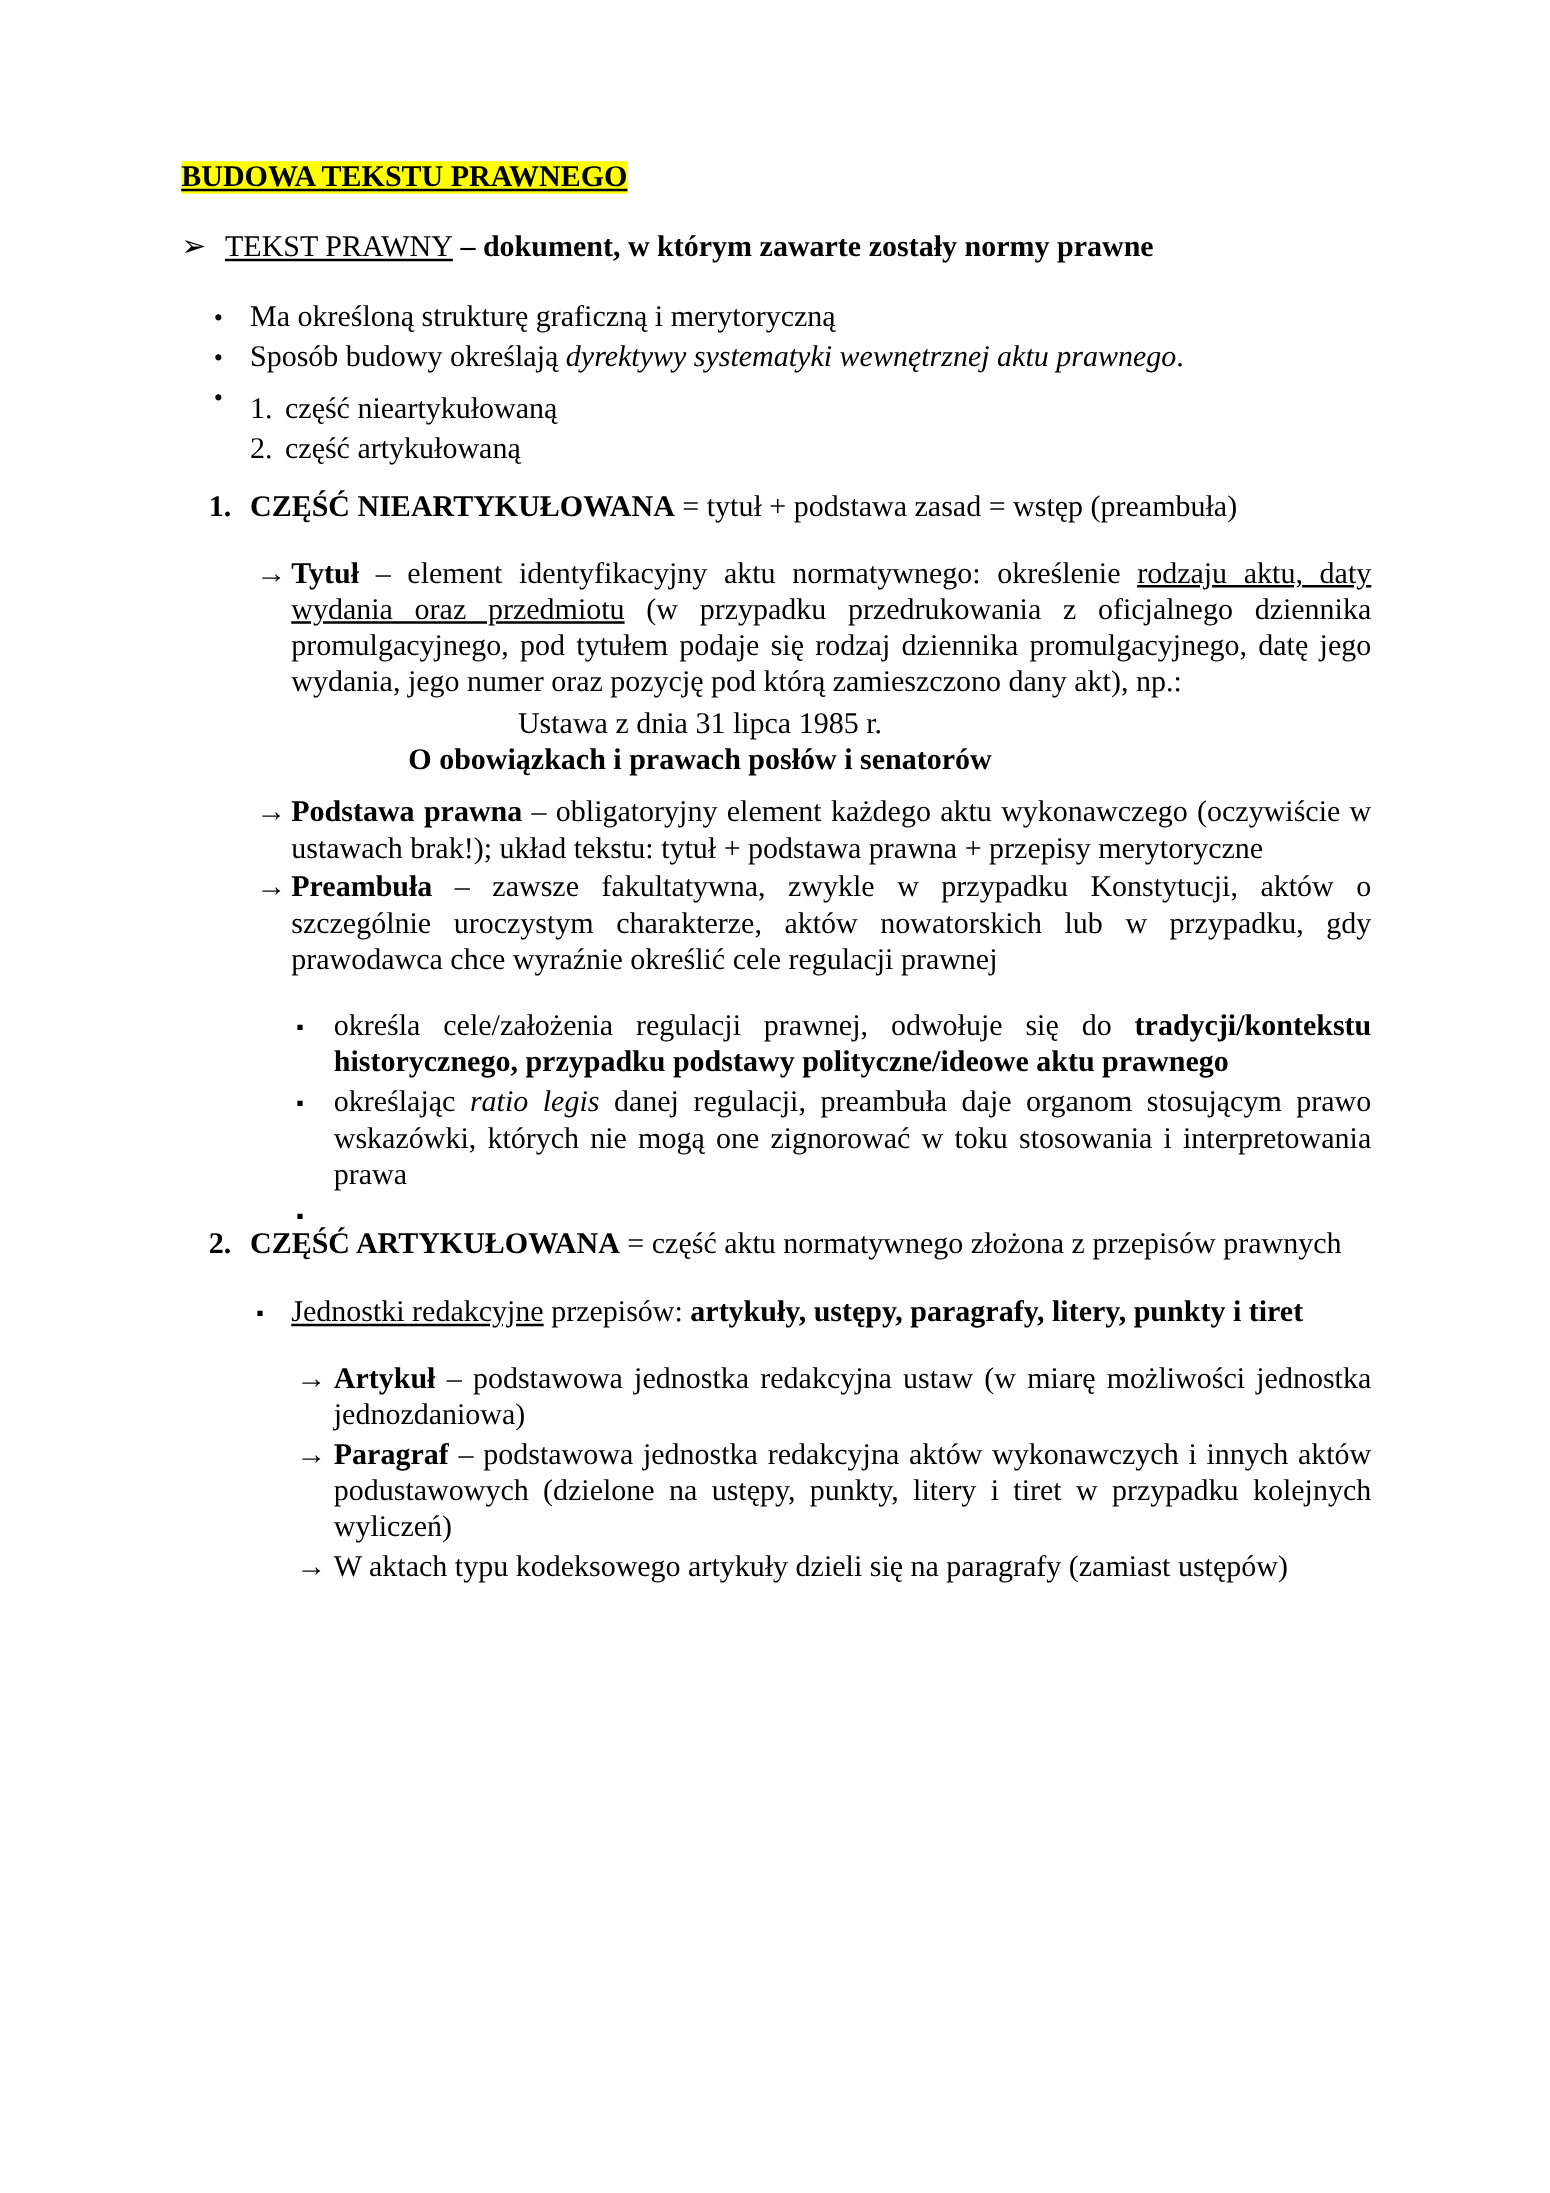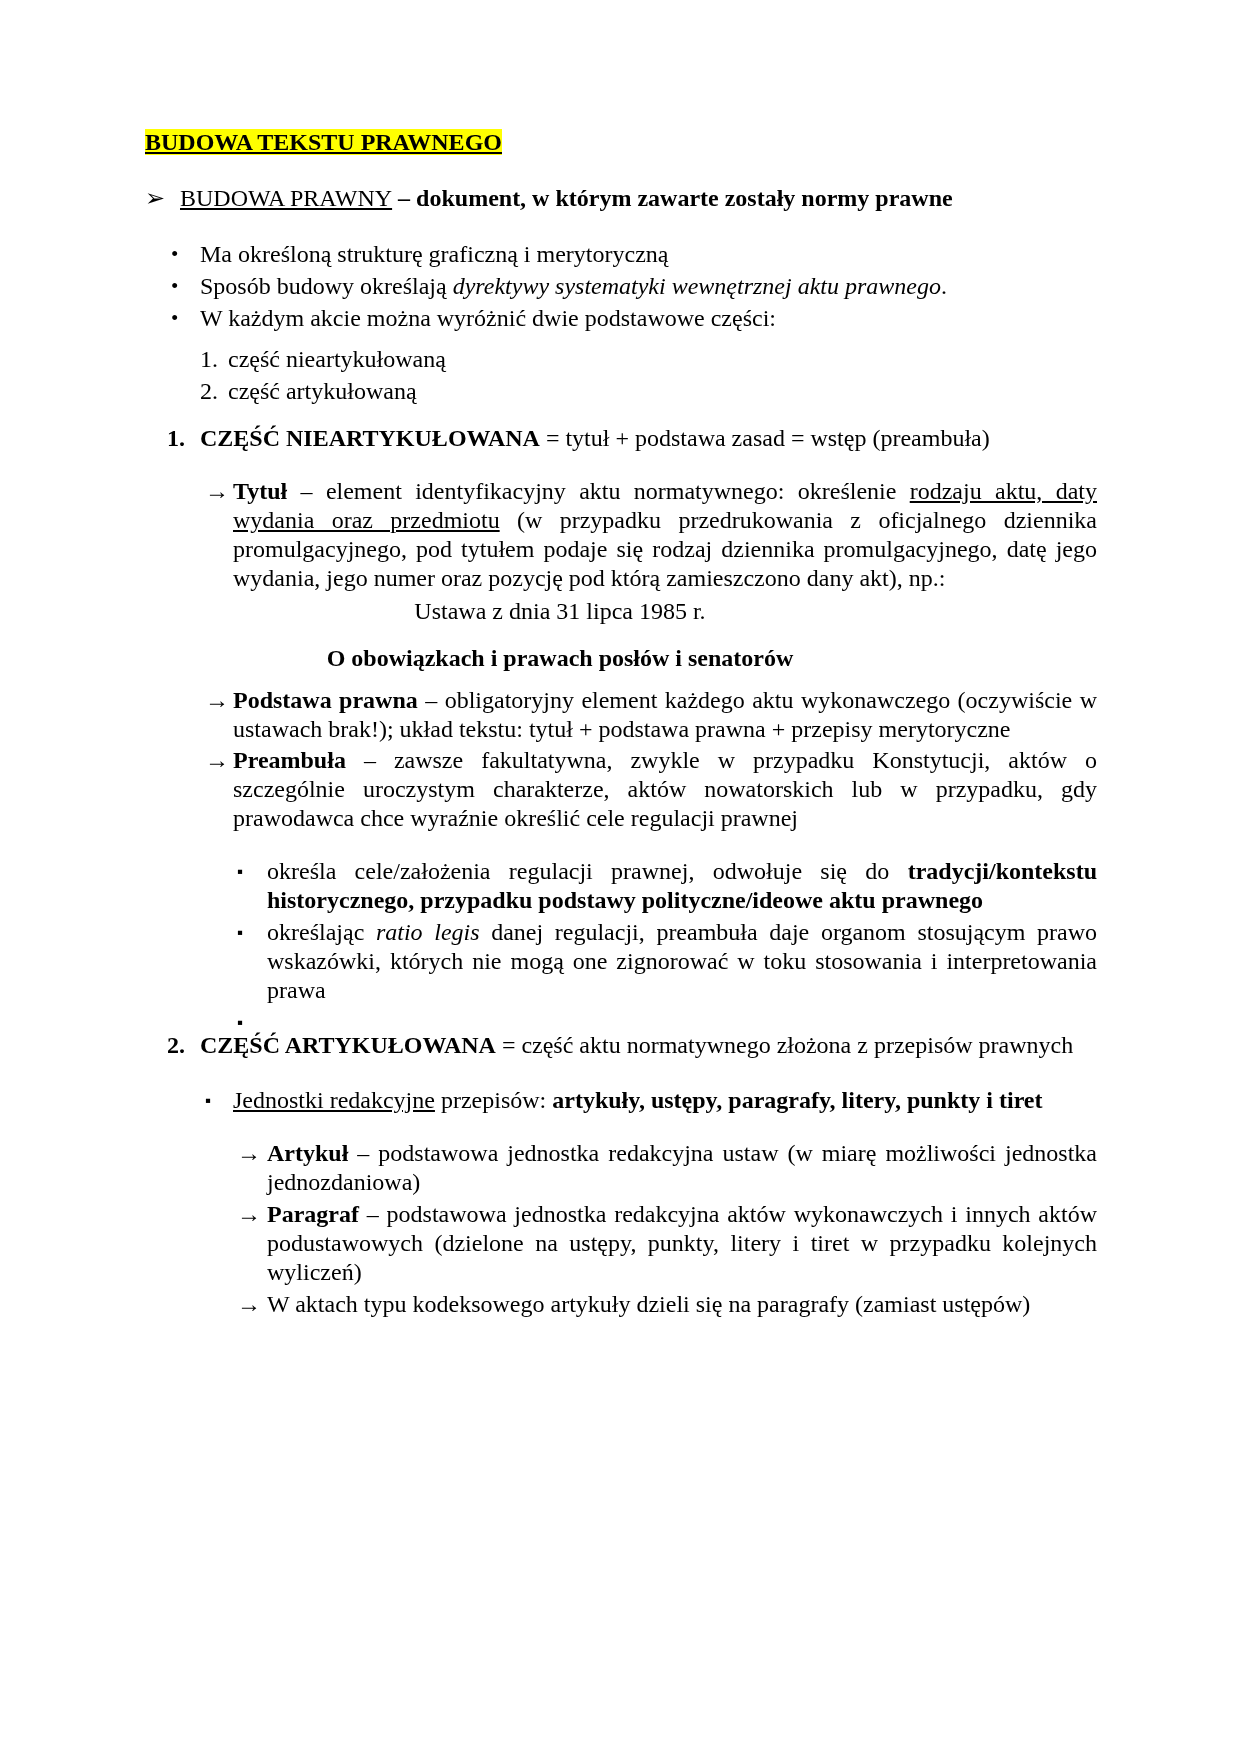--- a/index.html
+++ b/index.html
@@ -39,30 +39,30 @@
   .hl { background:#ffff00; }
   .sq { font-size:17px; }   
   .bu { font-size:21px; }   
 </style>
 </head>
 <body>
 
 <div class="page">
   <div>
       <div class="block  heading" style="margin-top: 0px;"><span class="b u hl ">BUDOWA TEKSTU PRAWNEGO</span></div>
-      <div class="block L1" style="margin-top: 27px;"><span class="marker">➢</span><span class="u ">BUDOWA PRAWNY</span><span class="b "> – dokument, w którym zawarte zostały normy prawne</span></div>
+      <div class="block L1" style="margin-top: 27px;"><span class="marker">➢</span><span class="u ">TEKST PRAWNY</span><span class="b "> – dokument, w którym zawarte zostały normy prawne</span></div>
       <div class="block L2" style="margin-top: 27px;"><span class="marker bu">•</span><span class="">Ma określoną strukturę graficzną i merytoryczną</span></div>
       <div class="block L2" style="margin-top: 3px;"><span class="marker bu">•</span><span class="">Sposób budowy określają </span><span class="i ">dyrektywy systematyki wewnętrznej aktu prawnego</span><span class="">.</span></div>
-      <div class="block L2" style="margin-top: 3px;"><span class="marker bu">•</span><span class="">W każdym akcie można wyróżnić  dwie podstawowe części:</span></div>
+      <div class="block L2" style="margin-top: 3px;"><span class="marker bu">•</span></div>
       <div class="block L2n" style="margin-top: 12px;"><span class="marker">1.</span><span class="">część nieartykułowaną</span></div>
       <div class="block L2n" style="margin-top: 3px;"><span class="marker">2.</span><span class="">część artykułowaną</span></div>
       <div class="block L2s" style="margin-top: 18px;"><span class="marker b">1.</span><span class="b ">CZĘŚĆ NIEARTYKUŁOWANA</span><span class=""> = tytuł + podstawa zasad = wstęp (preambuła)</span></div>
       <div class="block L3" style="margin-top: 24px;"><span class="marker">→</span><span class="b ">Tytuł</span><span class=""> – element identyfikacyjny aktu normatywnego: określenie </span><span class="u ">rodzaju aktu, daty wydania oraz przedmiotu</span><span class=""> (w przypadku przedrukowania z oficjalnego dziennika promulgacyjnego, pod tytułem podaje się rodzaj dziennika promulgacyjnego, datę jego wydania, jego numer oraz pozycję pod którą zamieszczono dany akt), np.:</span></div>
       <div class="block C" style="margin-top: 4px;"><span class="">Ustawa z dnia 31 lipca 1985 r.</span></div>
-      <div class="block C" style="margin-top: 18px;"><span class="b ">O obowiązkach i prawach posłów i senatorów</span></div>
+      <div class="block C" style="margin-top: 0px;"><span class="b ">O obowiązkach i prawach posłów i senatorów</span></div>
       <div class="block L3" style="margin-top: 13px;"><span class="marker">→</span><span class="b ">Podstawa prawna</span><span class=""> – obligatoryjny element każdego aktu wykonawczego (oczywiście w ustawach brak!); układ tekstu: tytuł + podstawa prawna + przepisy merytoryczne</span></div>
       <div class="block L3" style="margin-top: 2px;"><span class="marker">→</span><span class="b ">Preambuła</span><span class=""> – zawsze fakultatywna, zwykle w przypadku Konstytucji, aktów o szczególnie uroczystym charakterze, aktów nowatorskich lub w przypadku, gdy prawodawca chce wyraźnie określić cele regulacji prawnej</span></div>
       <div class="block L4" style="margin-top: 24px;"><span class="marker sq">▪</span><span class="">określa cele/założenia regulacji prawnej, odwołuje się do </span><span class="b ">tradycji/kontekstu historycznego, przypadku podstawy polityczne/ideowe aktu prawnego</span></div>
       <div class="block L4" style="margin-top: 3px;"><span class="marker sq">▪</span><span class="">określając </span><span class="i ">ratio legis</span><span class=""> danej regulacji, preambuła daje organom stosującym prawo wskazówki, których nie mogą one zignorować w toku stosowania i interpretowania prawa</span></div>
       <div class="block L4" style="margin-top: 3px;"><span class="marker sq">▪</span></div>
       <div class="block L2s" style="margin-top: 26px;"><span class="marker b">2.</span><span class="b ">CZĘŚĆ ARTYKUŁOWANA</span><span class=""> = część aktu normatywnego złożona z przepisów prawnych</span></div>
       <div class="block L3" style="margin-top: 26px;"><span class="marker sq">▪</span><span class="u ">Jednostki redakcyjne</span><span class=""> przepisów: </span><span class="b ">artykuły, ustępy, paragrafy, litery, punkty i tiret</span></div>
       <div class="block L4" style="margin-top: 24px;"><span class="marker">→</span><span class="b ">Artykuł</span><span class=""> – podstawowa jednostka redakcyjna ustaw (w miarę możliwości jednostka jednozdaniowa)</span></div>
       <div class="block L4" style="margin-top: 3px;"><span class="marker">→</span><span class="b ">Paragraf</span><span class=""> – podstawowa jednostka redakcyjna aktów wykonawczych i innych aktów podustawowych (dzielone na ustępy, punkty, litery i tiret w przypadku kolejnych wyliczeń)</span></div>
       <div class="block L4" style="margin-top: 3px;"><span class="marker">→</span><span class="">W aktach typu kodeksowego artykuły dzieli się na paragrafy (zamiast ustępów)</span></div>

